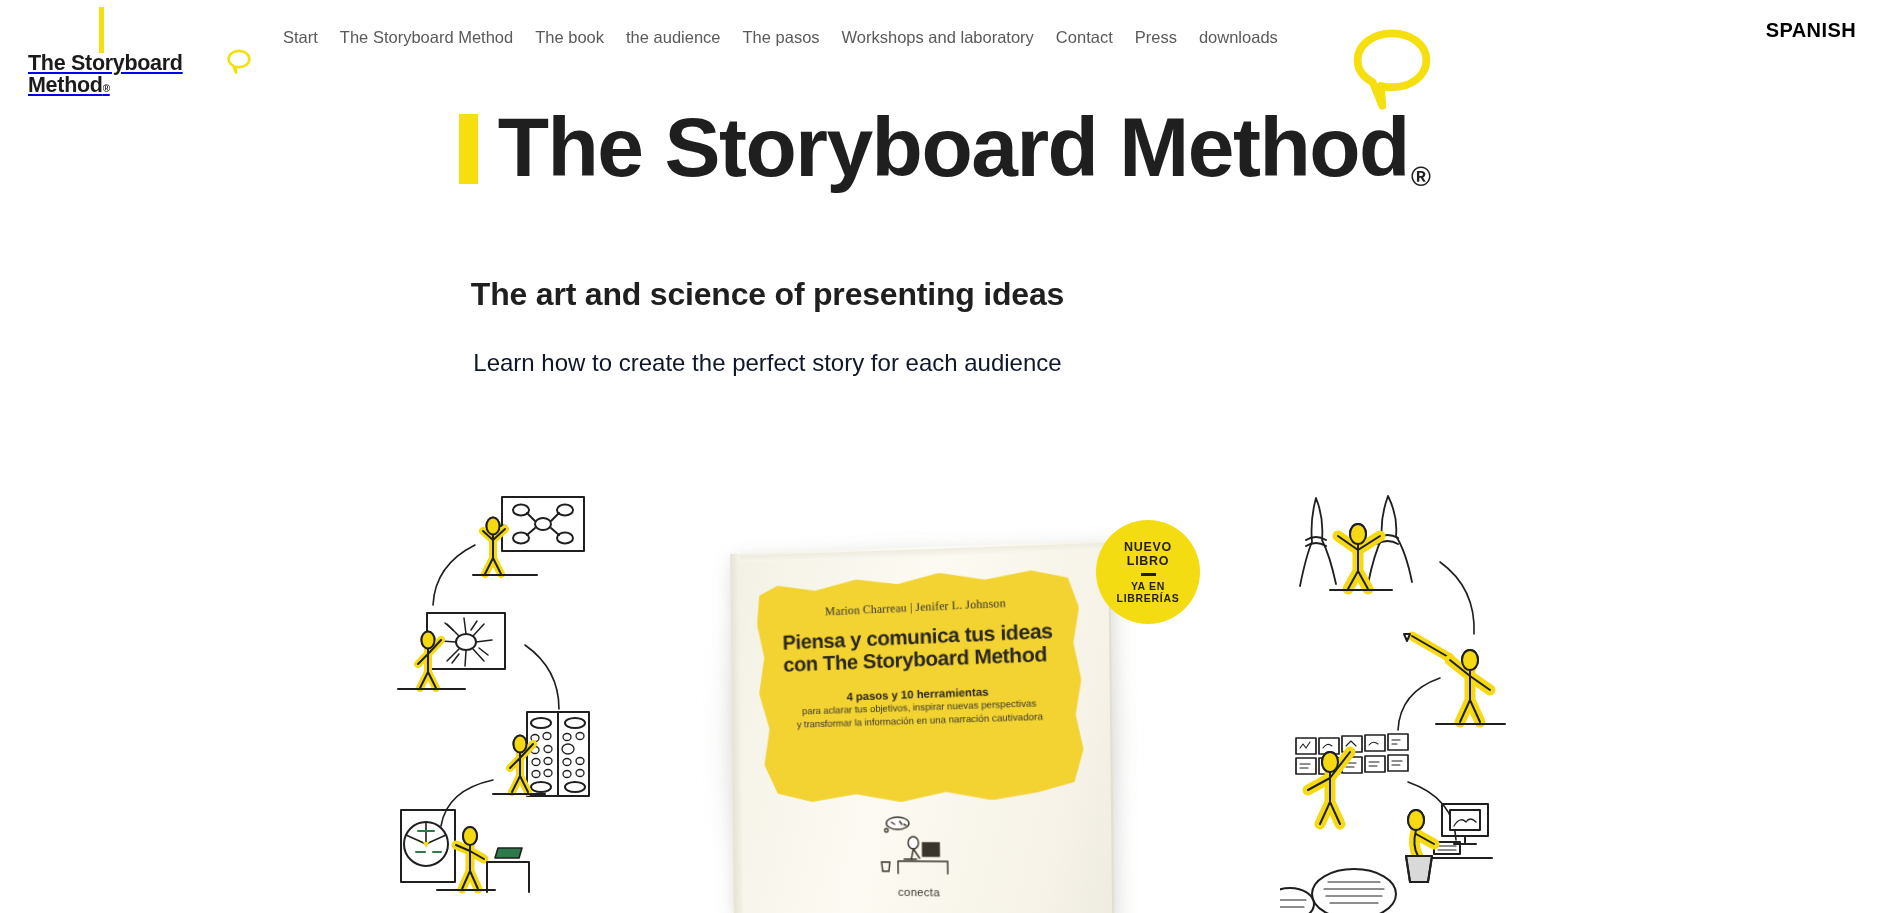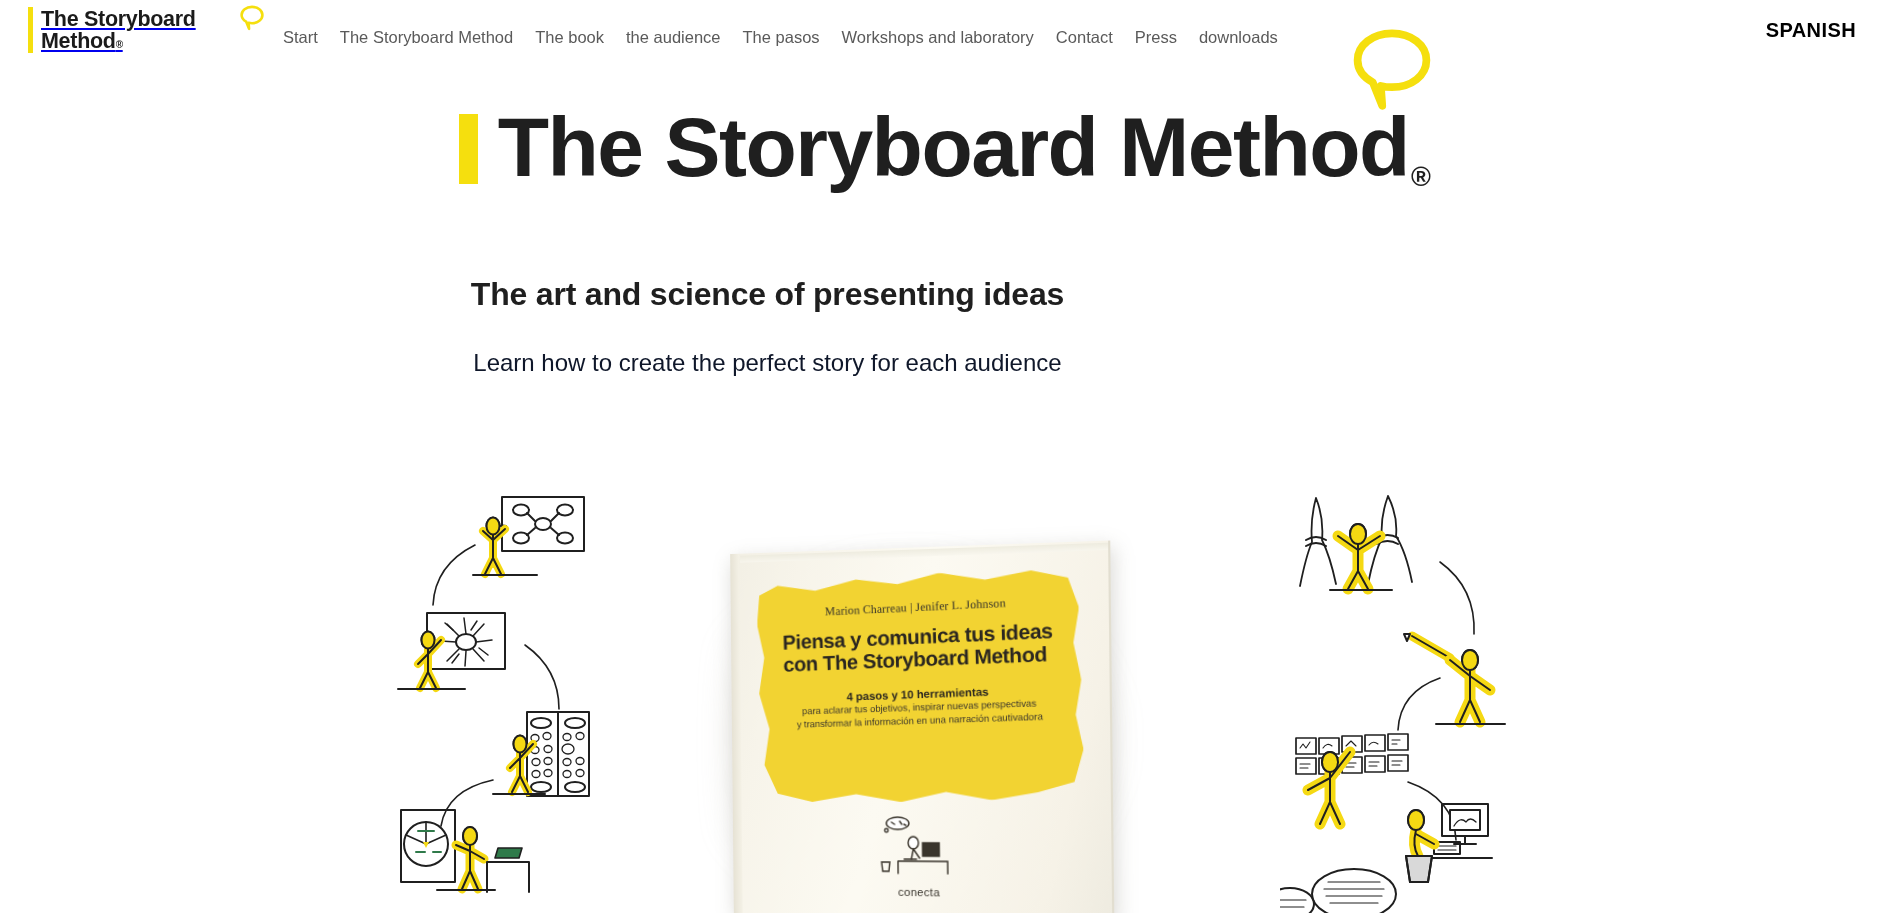--- a/index.html
+++ b/index.html
@@ -11,21 +11,21 @@
     overflow:hidden;
   }
 
   
   .header {
     position:absolute; top:0; left:0; width:1886px; height:62px;
     display:flex; align-items:center;
   }
   .brand {
     position:absolute; left:28px; top:5px;
-    display:flex; align-items:flex-end;
+    display:flex; align-items:center;flex-direction:column;
   }
   .brand-bar {
     width:5px; height:46px; background:#F5DF0E; margin-right:8px; margin-top:2px;
   }
   .brand-text {
     position:relative;
     font-weight:bold; color:#1b1b1b; line-height:1.02;
     font-size:21.5px; letter-spacing:-0.3px;
   }
   .brand-line1 { white-space:nowrap; }
@@ -420,14 +420,21 @@
         </g>
         <ellipse cx="10" cy="414" rx="24" ry="16"></ellipse>
         <g stroke-width="1.2">
             <line x1="-6" y1="410" x2="26" y2="410"></line>
             <line x1="-4" y1="417" x2="24" y2="417"></line>
           </g>
       </g>
     </g>
   </svg>
 
+  <div class="badge" style="position:absolute; left:1096px; top:30px;">
+    <div class="badge-l1">NUEVO</div>
+    <div class="badge-l2">LIBRO</div>
+    <div class="badge-div"></div>
+    <div class="badge-l3">YA EN</div>
+    <div class="badge-l4">LIBRERÍAS</div>
+  </div>
 
 </div>
 
 </body></html>

